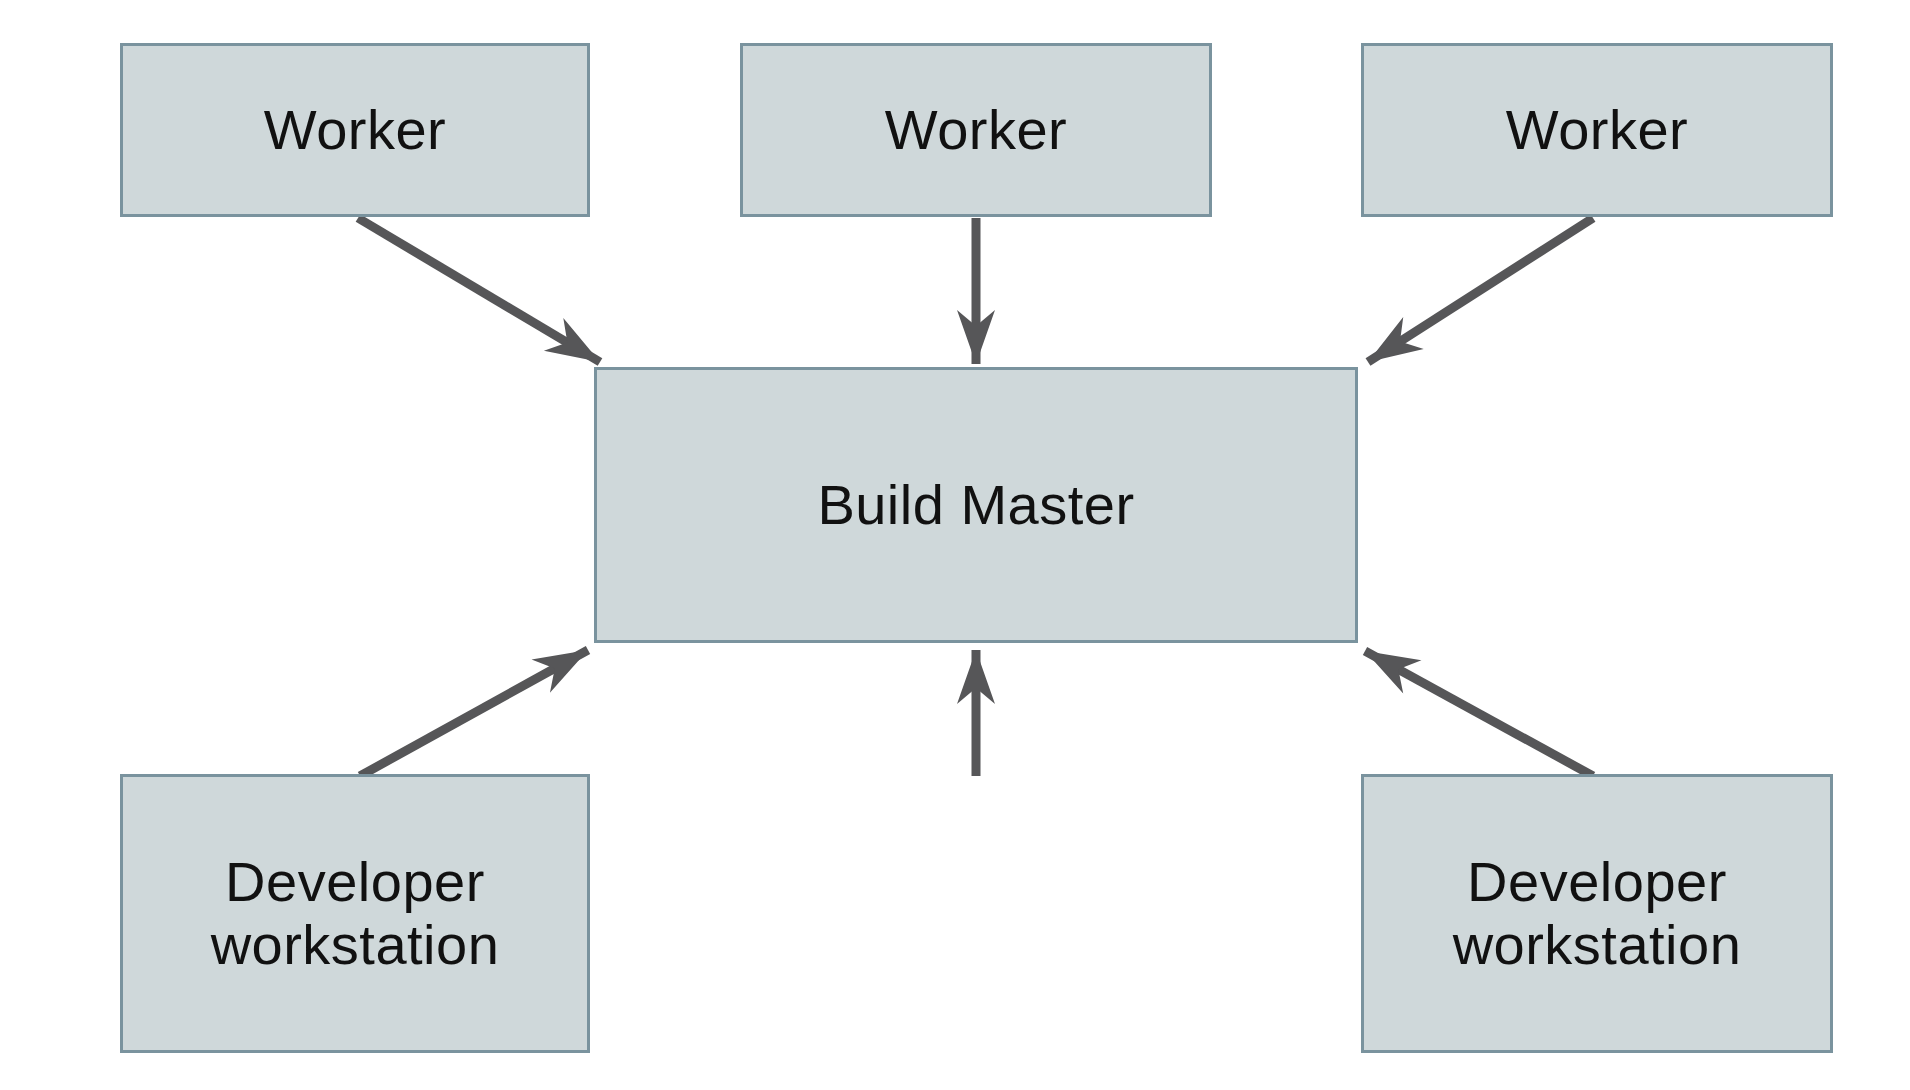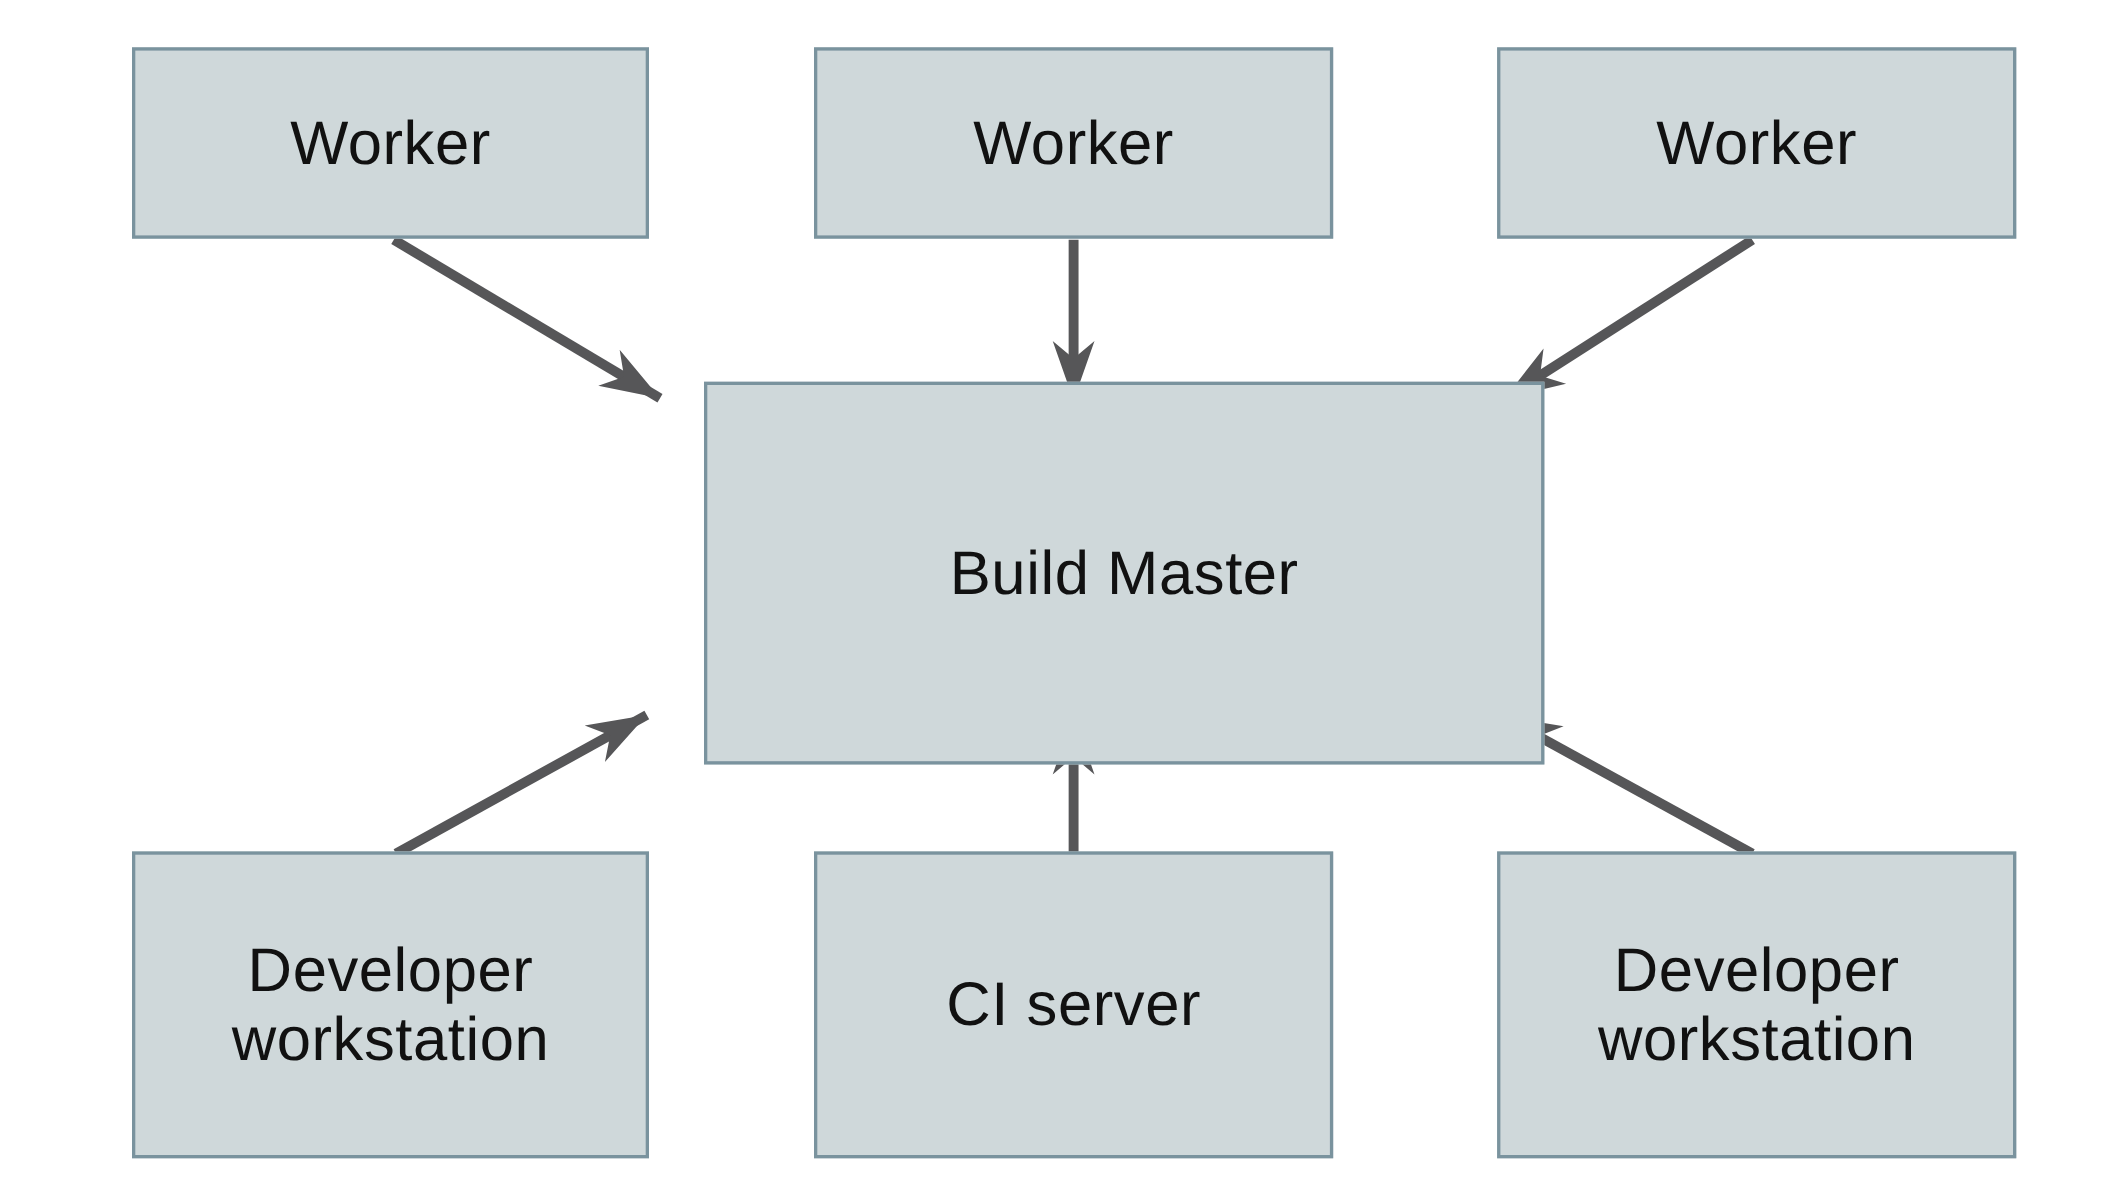--- a/index.html
+++ b/index.html
@@ -30,21 +30,21 @@
     font-size:56px;
     line-height:1.12;
     letter-spacing:0.5px;
   }
   .node .label{display:block;padding:0 6px;}
   
   .n-worker1{left:120px;top:43px;width:470px;height:174px;}
   .n-worker2{left:740px;top:43px;width:472px;height:174px;}
   .n-worker3{left:1361px;top:43px;width:472px;height:174px;}
   
-  .n-build-master{left:594px;top:347px;width:764px;height:348px;margin-left:46px;}
+  .n-build-master{left:594px;top:367px;width:764px;height:276px;}
   
   .n-dev-left{left:120px;top:774px;width:470px;height:279px;}
   .n-ci-server{left:740px;top:774px;width:472px;height:279px;}
   .n-dev-right{left:1361px;top:774px;width:472px;height:279px;}
 
   .edges{
     position:absolute;left:0;top:0;width:1910px;height:1090px;
     pointer-events:none;
   }
 </style>
@@ -81,21 +81,18 @@
   </div>
 
   <div class="node n-build-master">
     <span class="label">Build Master</span>
   </div>
 
   <div class="node n-dev-left">
     <span class="label">Developer workstation</span>
   </div>
 
-  <div class="node n-ci-server">
-    <span class="label">CI server</span>
-  </div>
 
   <div class="node n-dev-right">
     <span class="label">Developer workstation</span>
   </div>
 
 </div>
 
 </body></html>

